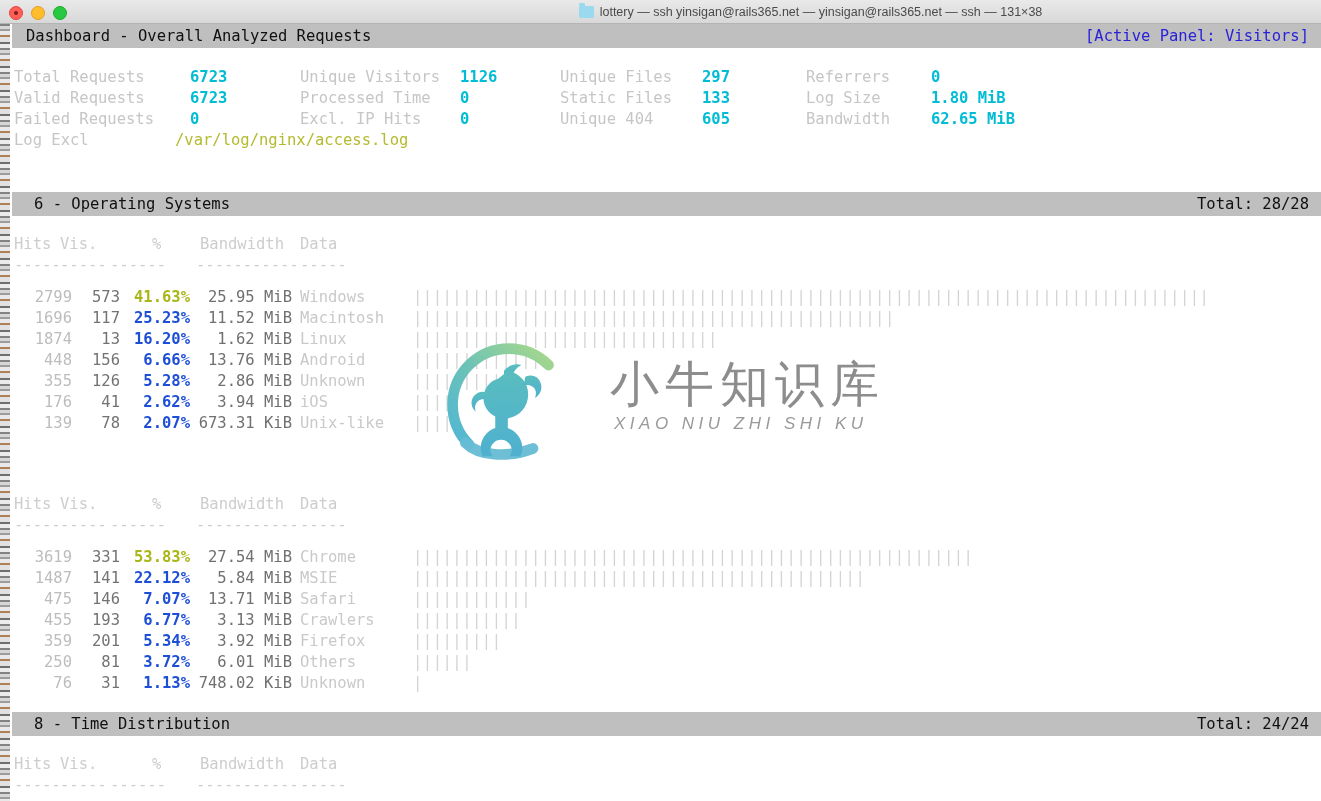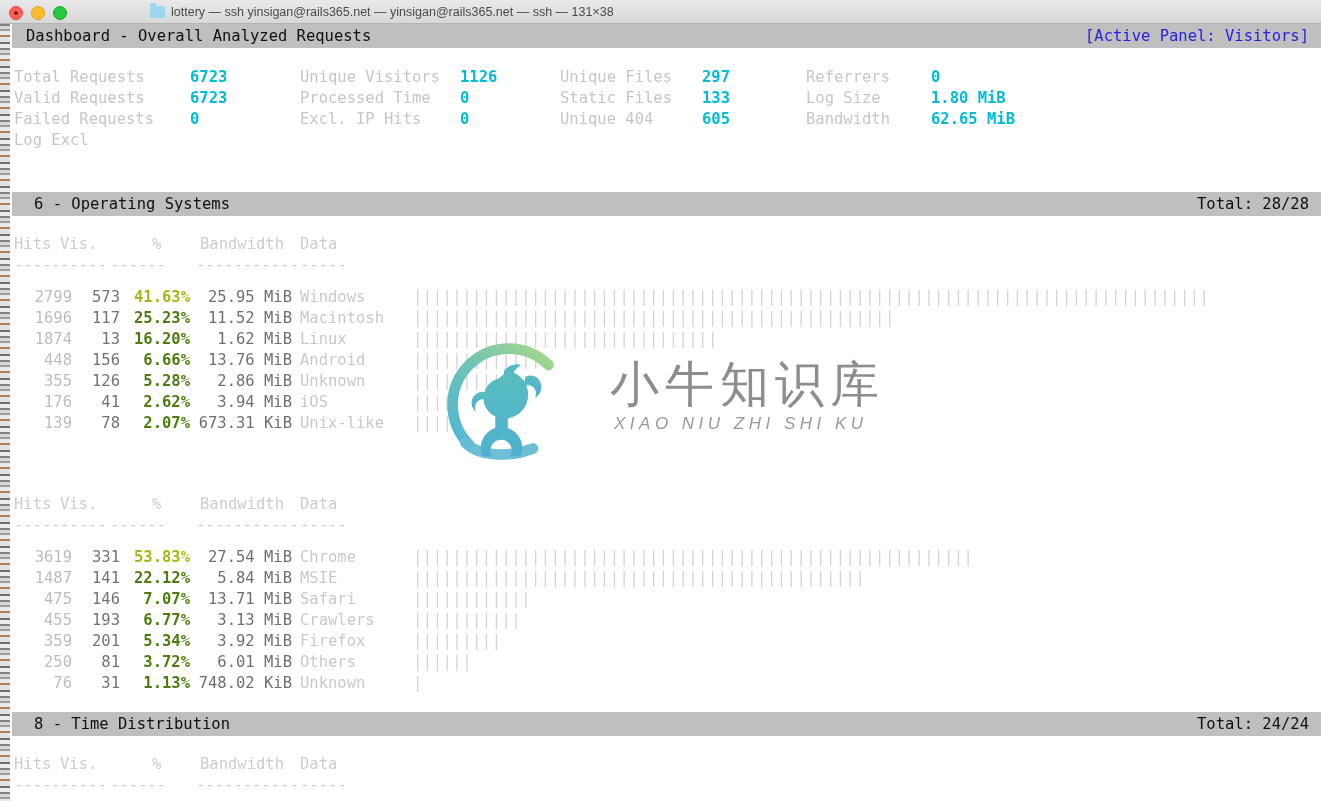--- a/index.html
+++ b/index.html
@@ -54,21 +54,21 @@
     width: 4px; height: 4px;
     background: #7a1f1b;
     border-radius: 50%;
   }
   .title-text {
     position: absolute;
     left: 0; top: 0;
     width: 1321px;
     height: 24px;
     line-height: 24px;
-    text-align: left;
+    text-align: center;
     font-family: "Liberation Sans", sans-serif;
     font-size: 12.5px;
     color: #4a4a4a;
     white-space: nowrap;
   }
   .title-inner {
     display: inline-flex;
     align-items: center;
     gap: 6px;
     transform: translateX(150px);
@@ -158,21 +158,21 @@
     color: #2a22d8;
   }
 
   
   .c-label  { color: #c6c6c6; }
   .c-num    { color: #00bcd4; font-weight: bold; }
   .c-path   { color: #b5ba2f; }
   .c-hits   { color: #bdbdbd; }
   .c-vis    { color: #737373; }
   .c-pct-hi { color: #aab616; font-weight: bold; }
-  .c-pct    { color: #4d7c0f; font-weight: bold; }
+  .c-pct    { color: #1d4ed8; font-weight: bold; }
   .c-bw     { color: #707070; }
   .c-item   { color: #c9c9c9; }
   .c-head   { color: #cdcdcd; }
   .c-dash   { color: #cdcdcd; }
   .c-bars   { color: #d4d4d4; letter-spacing: 0.5px; }
 
   .cell { position: absolute; white-space: pre; }
 
   .f-hits  { left: 14px;  width: 58px;  text-align: right; }
   .f-vis   { left: 78px;  width: 42px;  text-align: right; }
@@ -243,21 +243,21 @@
         <span>lottery — ssh yinsigan@rails365.net — yinsigan@rails365.net — ssh — 131×38</span>
       </span>
     </div>
   </div>
 
   <div class="term" id="term">
       <div class="bar dash-title" style="top: 0px;"><span class="bar-left">Dashboard - Overall Analyzed Requests</span><span class="bar-right panel-active">[Active Panel: Visitors]</span></div>
       <div class="row" style="top: 43px;"><span class="cell c-label" style="left: 14px;">Total Requests</span><span class="cell c-num" style="left: 190px;">6723</span><span class="cell c-label" style="left: 300px;">Unique Visitors</span><span class="cell c-num" style="left: 460px;">1126</span><span class="cell c-label" style="left: 560px;">Unique Files</span><span class="cell c-num" style="left: 702px;">297</span><span class="cell c-label" style="left: 806px;">Referrers</span><span class="cell c-num" style="left: 931px;">0</span></div>
       <div class="row" style="top: 64px;"><span class="cell c-label" style="left: 14px;">Valid Requests</span><span class="cell c-num" style="left: 190px;">6723</span><span class="cell c-label" style="left: 300px;">Processed Time</span><span class="cell c-num" style="left: 460px;">0</span><span class="cell c-label" style="left: 560px;">Static Files</span><span class="cell c-num" style="left: 702px;">133</span><span class="cell c-label" style="left: 806px;">Log Size</span><span class="cell c-num" style="left: 931px;">1.80 MiB</span></div>
       <div class="row" style="top: 85px;"><span class="cell c-label" style="left: 14px;">Failed Requests</span><span class="cell c-num" style="left: 190px;">0</span><span class="cell c-label" style="left: 300px;">Excl. IP Hits</span><span class="cell c-num" style="left: 460px;">0</span><span class="cell c-label" style="left: 560px;">Unique 404</span><span class="cell c-num" style="left: 702px;">605</span><span class="cell c-label" style="left: 806px;">Bandwidth</span><span class="cell c-num" style="left: 931px;">62.65 MiB</span></div>
-      <div class="row" style="top: 106px;"><span class="cell c-label" style="left: 14px;">Log Excl</span></div>
+      <div class="row" style="top: 106px;"><span class="cell c-label" style="left: 14px;">Log Excl</span><span class="cell c-path" style="left: 175px;">/var/log/nginx/access.log</span></div>
       <div class="bar" style="top: 168px;"><span class="bar-left">6 - Operating Systems</span><span class="bar-right">Total: 28/28</span></div>
       <div class="row" style="top: 210px;"><span class="cell c-head hdr-hits">Hits</span><span class="cell c-head hdr-vis">Vis.</span><span class="cell c-head hdr-pct">%</span><span class="cell c-head hdr-bw">Bandwidth</span><span class="cell c-head hdr-data">Data</span></div>
       <div class="row" style="top: 231px;"><span class="cell c-dash dsh-hits">-----</span><span class="cell c-dash dsh-vis">-----</span><span class="cell c-dash dsh-pct">------</span><span class="cell c-dash dsh-bw">-----------</span><span class="cell c-dash dsh-data">-----</span></div>
       <div class="row" style="top: 263px;"><span class="cell c-hits f-hits">2799</span><span class="cell c-vis f-vis">573</span><span class="cell c-pct-hi f-pct">41.63%</span><span class="cell c-bw f-bw">25.95 MiB</span><span class="cell c-item f-item">Windows</span><span class="cell c-bars f-bars">|||||||||||||||||||||||||||||||||||||||||||||||||||||||||||||||||||||||||||||||||</span></div>
       <div class="row" style="top: 284px;"><span class="cell c-hits f-hits">1696</span><span class="cell c-vis f-vis">117</span><span class="cell c-pct f-pct">25.23%</span><span class="cell c-bw f-bw">11.52 MiB</span><span class="cell c-item f-item">Macintosh</span><span class="cell c-bars f-bars">|||||||||||||||||||||||||||||||||||||||||||||||||</span></div>
       <div class="row" style="top: 305px;"><span class="cell c-hits f-hits">1874</span><span class="cell c-vis f-vis">13</span><span class="cell c-pct f-pct">16.20%</span><span class="cell c-bw f-bw">1.62 MiB</span><span class="cell c-item f-item">Linux</span><span class="cell c-bars f-bars">|||||||||||||||||||||||||||||||</span></div>
       <div class="row" style="top: 326px;"><span class="cell c-hits f-hits">448</span><span class="cell c-vis f-vis">156</span><span class="cell c-pct f-pct">6.66%</span><span class="cell c-bw f-bw">13.76 MiB</span><span class="cell c-item f-item">Android</span><span class="cell c-bars f-bars">|||||||||||||</span></div>
       <div class="row" style="top: 347px;"><span class="cell c-hits f-hits">355</span><span class="cell c-vis f-vis">126</span><span class="cell c-pct f-pct">5.28%</span><span class="cell c-bw f-bw">2.86 MiB</span><span class="cell c-item f-item">Unknown</span><span class="cell c-bars f-bars">||||||||||</span></div>
       <div class="row" style="top: 368px;"><span class="cell c-hits f-hits">176</span><span class="cell c-vis f-vis">41</span><span class="cell c-pct f-pct">2.62%</span><span class="cell c-bw f-bw">3.94 MiB</span><span class="cell c-item f-item">iOS</span><span class="cell c-bars f-bars">|||||</span></div>
       <div class="row" style="top: 389px;"><span class="cell c-hits f-hits">139</span><span class="cell c-vis f-vis">78</span><span class="cell c-pct f-pct">2.07%</span><span class="cell c-bw f-bw">673.31 KiB</span><span class="cell c-item f-item">Unix-like</span><span class="cell c-bars f-bars">||||</span></div>

